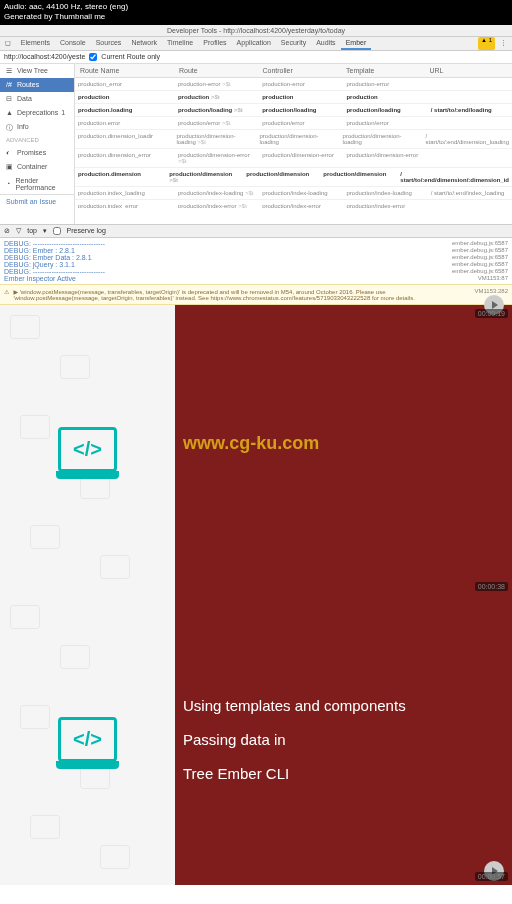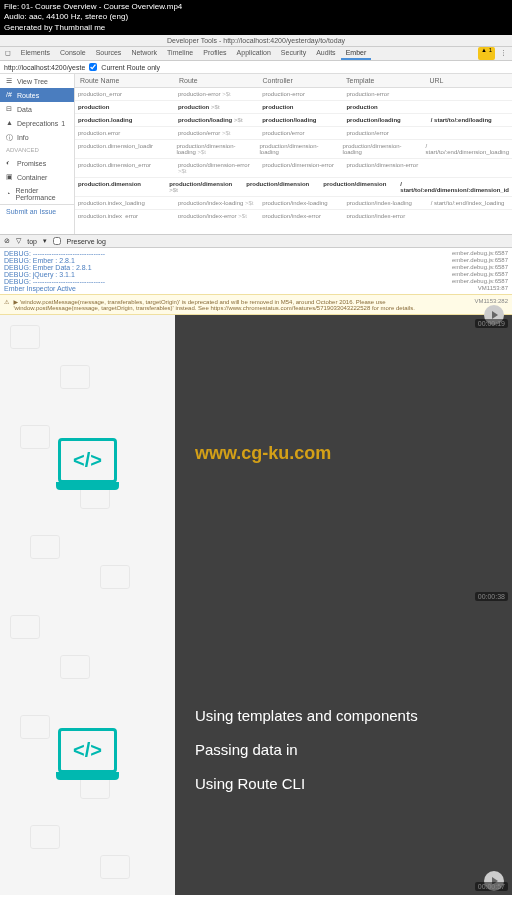--- a/index.html
+++ b/index.html
@@ -24,41 +24,40 @@
 .route-row.bold .route-col{color:#333;font-weight:600}
 .console-header{display:flex;align-items:center;background:#f0f0f0;border-top:1px solid #ccc;border-bottom:1px solid #ccc;padding:2px 4px;font-size:7px;gap:6px}
 .console-body{background:#fff;padding:2px 4px;font-size:7px;font-family:monospace;color:#4a7dbf}
 .console-line{display:flex;justify-content:space-between}
 .console-right{color:#888;font-size:6px}
 .console-warn{background:#fffbe6;border-top:1px solid #f0e0a0;border-bottom:1px solid #f0e0a0;padding:3px 4px;font-size:6px;color:#8a6d3b;display:flex;gap:4px}
 .console-warn-right{margin-left:auto;color:#888}
 .video-section{position:relative}
 .slide{display:flex;height:290px}
 .slide-left{width:175px;background:#f5f5f5;position:relative;display:flex;align-items:center;justify-content:center}
-.slide-right{flex:1;background:#404040;color:#fff;display:flex;flex-direction:column;justify-content:center;padding:30px 20px;font-size:15px;line-height:2}
+.slide-right{flex:1;background:#7f1d1d;color:#fff;display:flex;flex-direction:column;justify-content:center;padding:30px 8px;font-size:15px;line-height:2}
 .watermark{color:#d4a017;font-weight:bold;font-size:18px;position:absolute;top:120px}
 .slide2-right{gap:4px}
 .code-icon{border:3px solid #00b8b0;border-radius:4px;padding:8px 12px;position:relative}
 .code-icon-inner{color:#00b8b0;font-size:20px;font-weight:bold}
 .code-icon::after{content:"";position:absolute;bottom:-10px;left:-5px;right:-5px;height:8px;background:#00b8b0;border-radius:0 0 4px 4px}
 .timestamp{position:absolute;bottom:4px;right:4px;color:#888;font-size:7px;background:rgba(0,0,0,0.5);padding:1px 3px;border-radius:2px}
 .play-btn{position:absolute;right:8px;width:20px;height:20px;background:#ccc;border-radius:50%;display:flex;align-items:center;justify-content:center}
 .play-btn.top{top:-10px}
 .play-btn.bottom{bottom:4px}
 .play-triangle{width:0;height:0;border-left:6px solid #666;border-top:4px solid transparent;border-bottom:4px solid transparent;margin-left:2px}
 .ck{width:8px;height:8px}
 .content-area{flex:1;display:flex;flex-direction:column}
 .doodle-bg{position:absolute;inset:0;opacity:0.08;overflow:hidden}
 .doodle{position:absolute;border:1.5px solid #555;border-radius:3px;width:30px;height:24px}
 </style>
 </head>
 <body>
 
 <div class="metadata">
-  <div>File: 01- Course Overview - Course Overview.mp4</div>
   <div>Audio: aac, 44100 Hz, stereo (eng)</div>
   <div>Generated by Thumbnail me</div>
 </div>
 
 <div class="devtools-header">
   <span>Developer Tools - http://localhost:4200/yesterday/to/today</span>
 </div>
 
 <div class="tabs">
   <span class="tab">◻</span>
@@ -278,20 +277,20 @@
         <div class="doodle" style="top:220px;left:30px"></div>
           <div class="doodle" style="top:250px;left:100px"></div>
       </div>
       <div class="code-icon">
           <div class="code-icon-inner">&lt;/&gt;</div>
         </div>
     </div>
     <div class="slide-right slide2-right">
       <div>Using templates and components</div>
       <div>Passing data in</div>
-      <div>Using Route CLI</div>
+      <div>Tree Ember CLI</div>
     </div>
   </div>
   <div class="play-btn bottom">
       <div class="play-triangle"></div>
     </div>
   <div class="timestamp">00:00:57</div>
 </div>
 
 </body></html>

